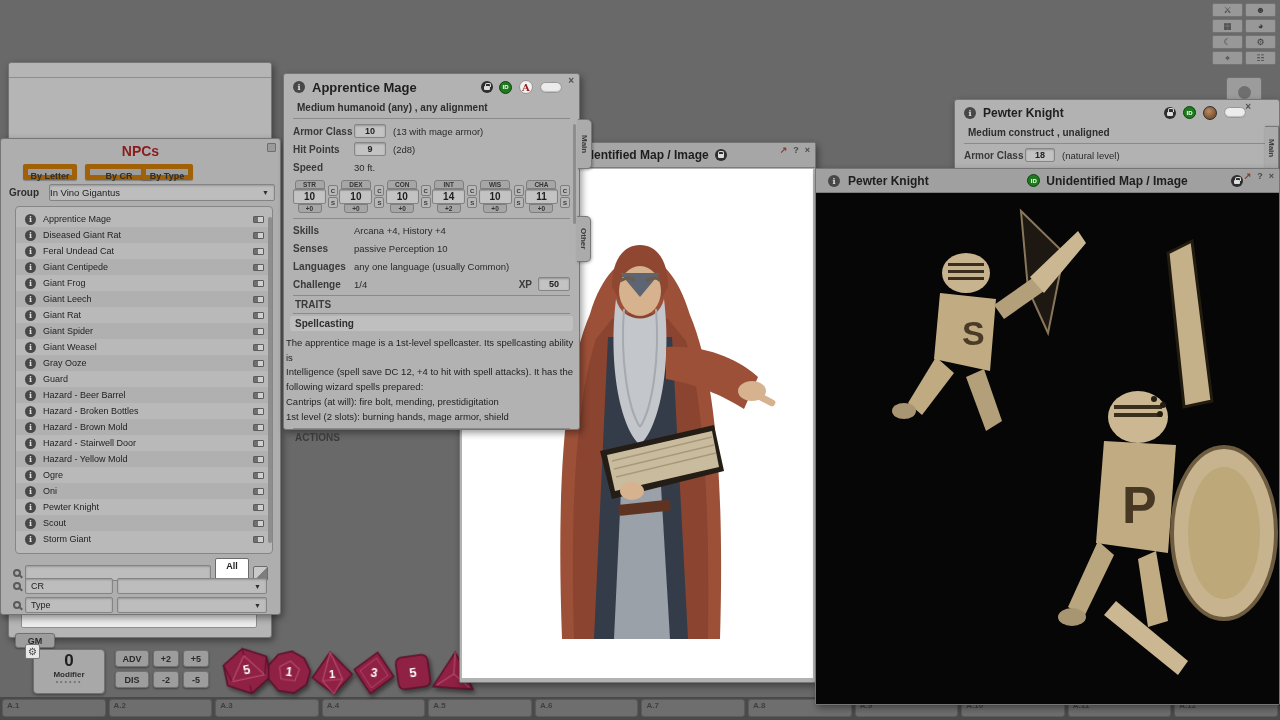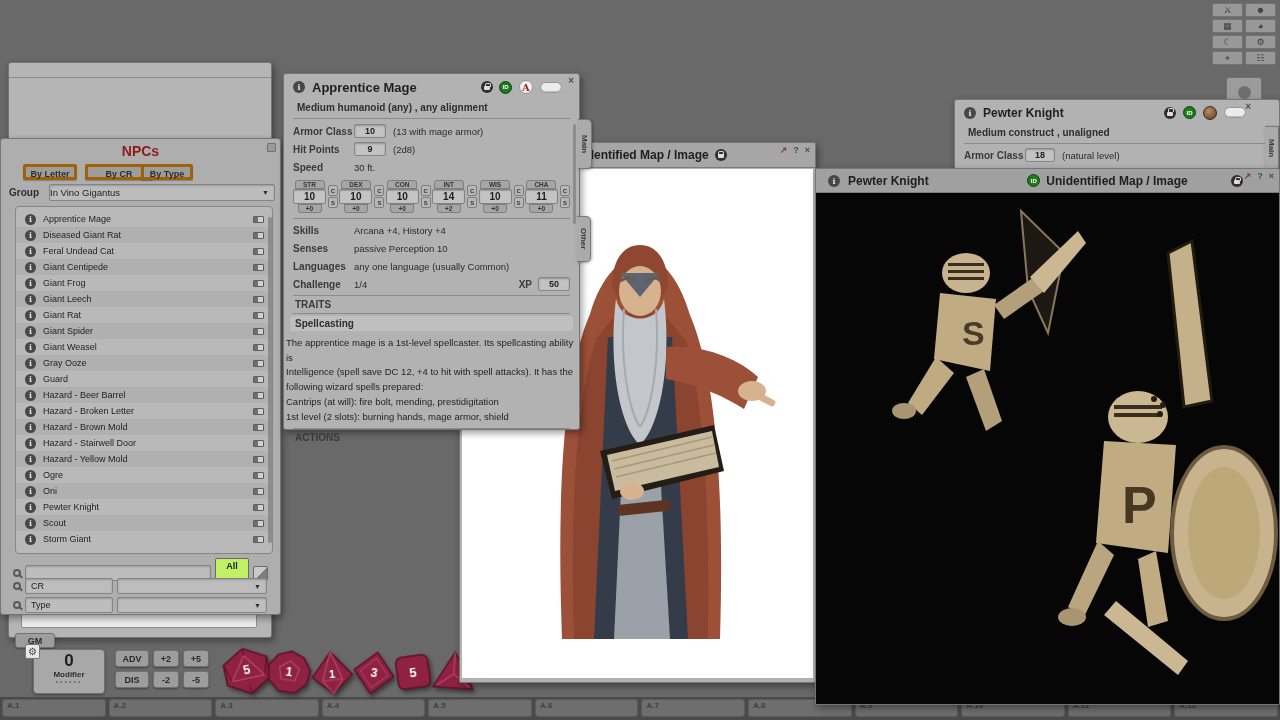--- a/index.html
+++ b/index.html
@@ -37,32 +37,32 @@
   .abil-mod{width:24px;height:9px;background:#a6a6a6;border:1px solid #7e7e7e;border-radius:0 0 3px 3px;font-size:6.5px;font-weight:bold;color:#333;text-align:center;line-height:8px;}
   .abil-cs{display:flex;flex-direction:column;gap:1px;}
   .csb{width:10px;height:11px;background:#b7b7b7;border:1px solid #7e7e7e;border-radius:2px;font-size:6px;font-weight:bold;color:#333;text-align:center;line-height:10px;}
   .sechdr{font-size:10px;font-weight:bold;color:#3a3a3a;padding:3px 11px;}
   .traitbar{margin:2px 6px;background:#bfbfbf;border-radius:2px;font-size:10px;font-weight:bold;color:#2e2e2e;padding:2px 5px;}
   .traittxt{font-size:9.5px;color:#1f1f1f;line-height:1.55;padding:3px 2px;white-space:pre-line;}
   .vtab{position:absolute;width:14px;background:#ababab;border:1px solid #787878;border-left:none;border-radius:0 5px 5px 0;writing-mode:vertical-rl;font-size:8px;font-weight:bold;color:#3d3d3d;display:flex;align-items:center;justify-content:center;box-shadow:1px 1px 3px rgba(0,0,0,.3);}
   .vscroll{position:absolute;width:3px;background:#8d8d8d;border-radius:2px;}
   
   .npc-title{font-size:14px;font-weight:bold;color:#8c1b1b;text-align:center;padding-top:4px;}
-  .tabbtn{position:absolute;height:16px;background:#9d9d9d;border:3px solid #a16207;border-radius:2px;font-size:9px;font-weight:bold;color:#2e2e2e;text-align:center;line-height:14px;box-shadow:0 1px 1px rgba(0,0,0,.25);}
+  .tabbtn{position:absolute;height:16px;background:#9d9d9d;border:5px solid #a16207;border-radius:2px;font-size:9px;font-weight:bold;color:#2e2e2e;text-align:center;line-height:14px;box-shadow:0 1px 1px rgba(0,0,0,.25);}
   .combo{position:absolute;height:17px;background:#bdbdbd;border:1px solid #848484;border-radius:2px;display:flex;align-items:center;box-shadow:inset 0 1px 2px rgba(0,0,0,.2);}
   .combo .cv{flex:1;text-align:left;font-size:9.5px;color:#222;}
   .combo .dd{font-size:7px;color:#2e2e2e;padding-right:5px;}
   #npc-list{position:absolute;left:14px;top:67px;width:258px;height:348px;background:#b9b9b9;border:1px solid #868686;border-radius:4px;overflow:hidden;padding-top:4px;}
   .npc-row{display:flex;align-items:center;height:16px;padding:0 8px 0 9px;gap:7px;}
   .npc-row.alt{background:#b0b0b0;}
   .npc-row .nm{flex:1;font-size:9px;color:#1e1e1e;}
   .cardic{width:11px;height:7px;border:1px solid #5c5c5c;border-radius:1px;background:linear-gradient(90deg,#6f6f6f 45%,#cfcfcf 45%);flex:none;}
   .filtrow{position:absolute;display:flex;align-items:center;gap:4px;}
   .field{height:16px;background:#bdbdbd;border:1px solid #848484;border-radius:2px;box-shadow:inset 0 1px 2px rgba(0,0,0,.2);font-size:9px;color:#222;display:flex;align-items:center;padding:0 5px;}
-  .smbtn{height:30px;background:#bef264;border:1px solid #6b6b6b;border-radius:2px;font-size:9px;font-weight:bold;color:#222;text-align:center;line-height:14px;}
+  .smbtn{height:30px;background:#ffffff;border:1px solid #6b6b6b;border-radius:2px;font-size:9px;font-weight:bold;color:#222;text-align:center;line-height:14px;}
   
   .imgtitle{position:relative;height:25px;background:#a6a6a6;border-bottom:1px solid #7c7c7c;display:flex;align-items:center;}
   .imgtitle .ct{position:absolute;left:0;right:0;display:flex;align-items:center;justify-content:center;gap:6px;}
   .imgtitle .t{font-size:12px;font-weight:bold;color:#1e1e1e;}
   .imgctl{position:absolute;right:5px;top:2px;display:flex;gap:6px;font-size:9px;font-weight:bold;z-index:2;}
   
   #toolbar-grid{position:absolute;right:2px;top:3px;width:66px;display:flex;flex-wrap:wrap;gap:2px;}
   .tbtn{width:31px;height:14px;background:#989898;border:1px solid #737373;border-radius:2px;color:#3c3c3c;font-size:9px;display:flex;align-items:center;justify-content:center;line-height:1;}
   
   #hotbar{position:absolute;left:0;bottom:0;width:1280px;height:23px;background:#4a4a4a;display:flex;gap:3px;padding:2px 2px 3px 2px;z-index:2;}
@@ -172,21 +172,21 @@
           <span class="nm">Guard</span>
           <span class="cardic"></span>
         </div>
         <div class="npc-row alt">
           <span class="ic-info" style="width: 11px; height: 11px;">i</span>
           <span class="nm">Hazard - Beer Barrel</span>
           <span class="cardic"></span>
         </div>
         <div class="npc-row">
           <span class="ic-info" style="width: 11px; height: 11px;">i</span>
-          <span class="nm">Hazard - Broken Letter</span>
+          <span class="nm">Hazard - Broken Bottles</span>
           <span class="cardic"></span>
         </div>
         <div class="npc-row alt">
           <span class="ic-info" style="width: 11px; height: 11px;">i</span>
           <span class="nm">Hazard - Brown Mold</span>
           <span class="cardic"></span>
         </div>
         <div class="npc-row">
           <span class="ic-info" style="width: 11px; height: 11px;">i</span>
           <span class="nm">Hazard - Stairwell Door</span>

